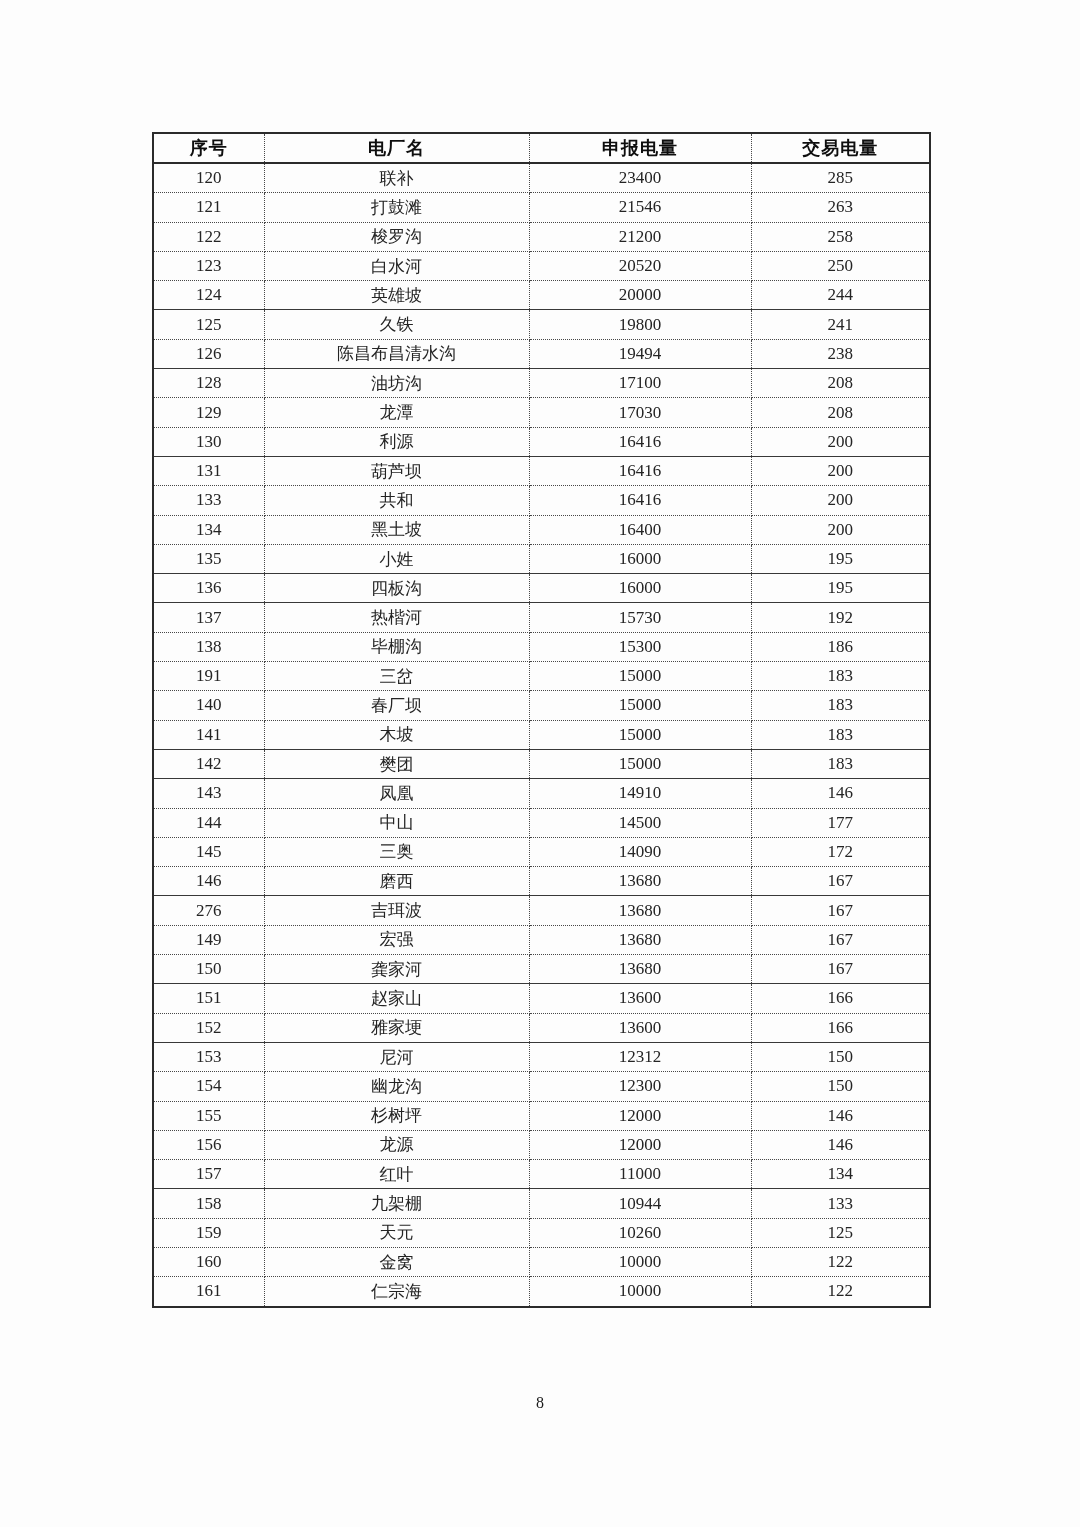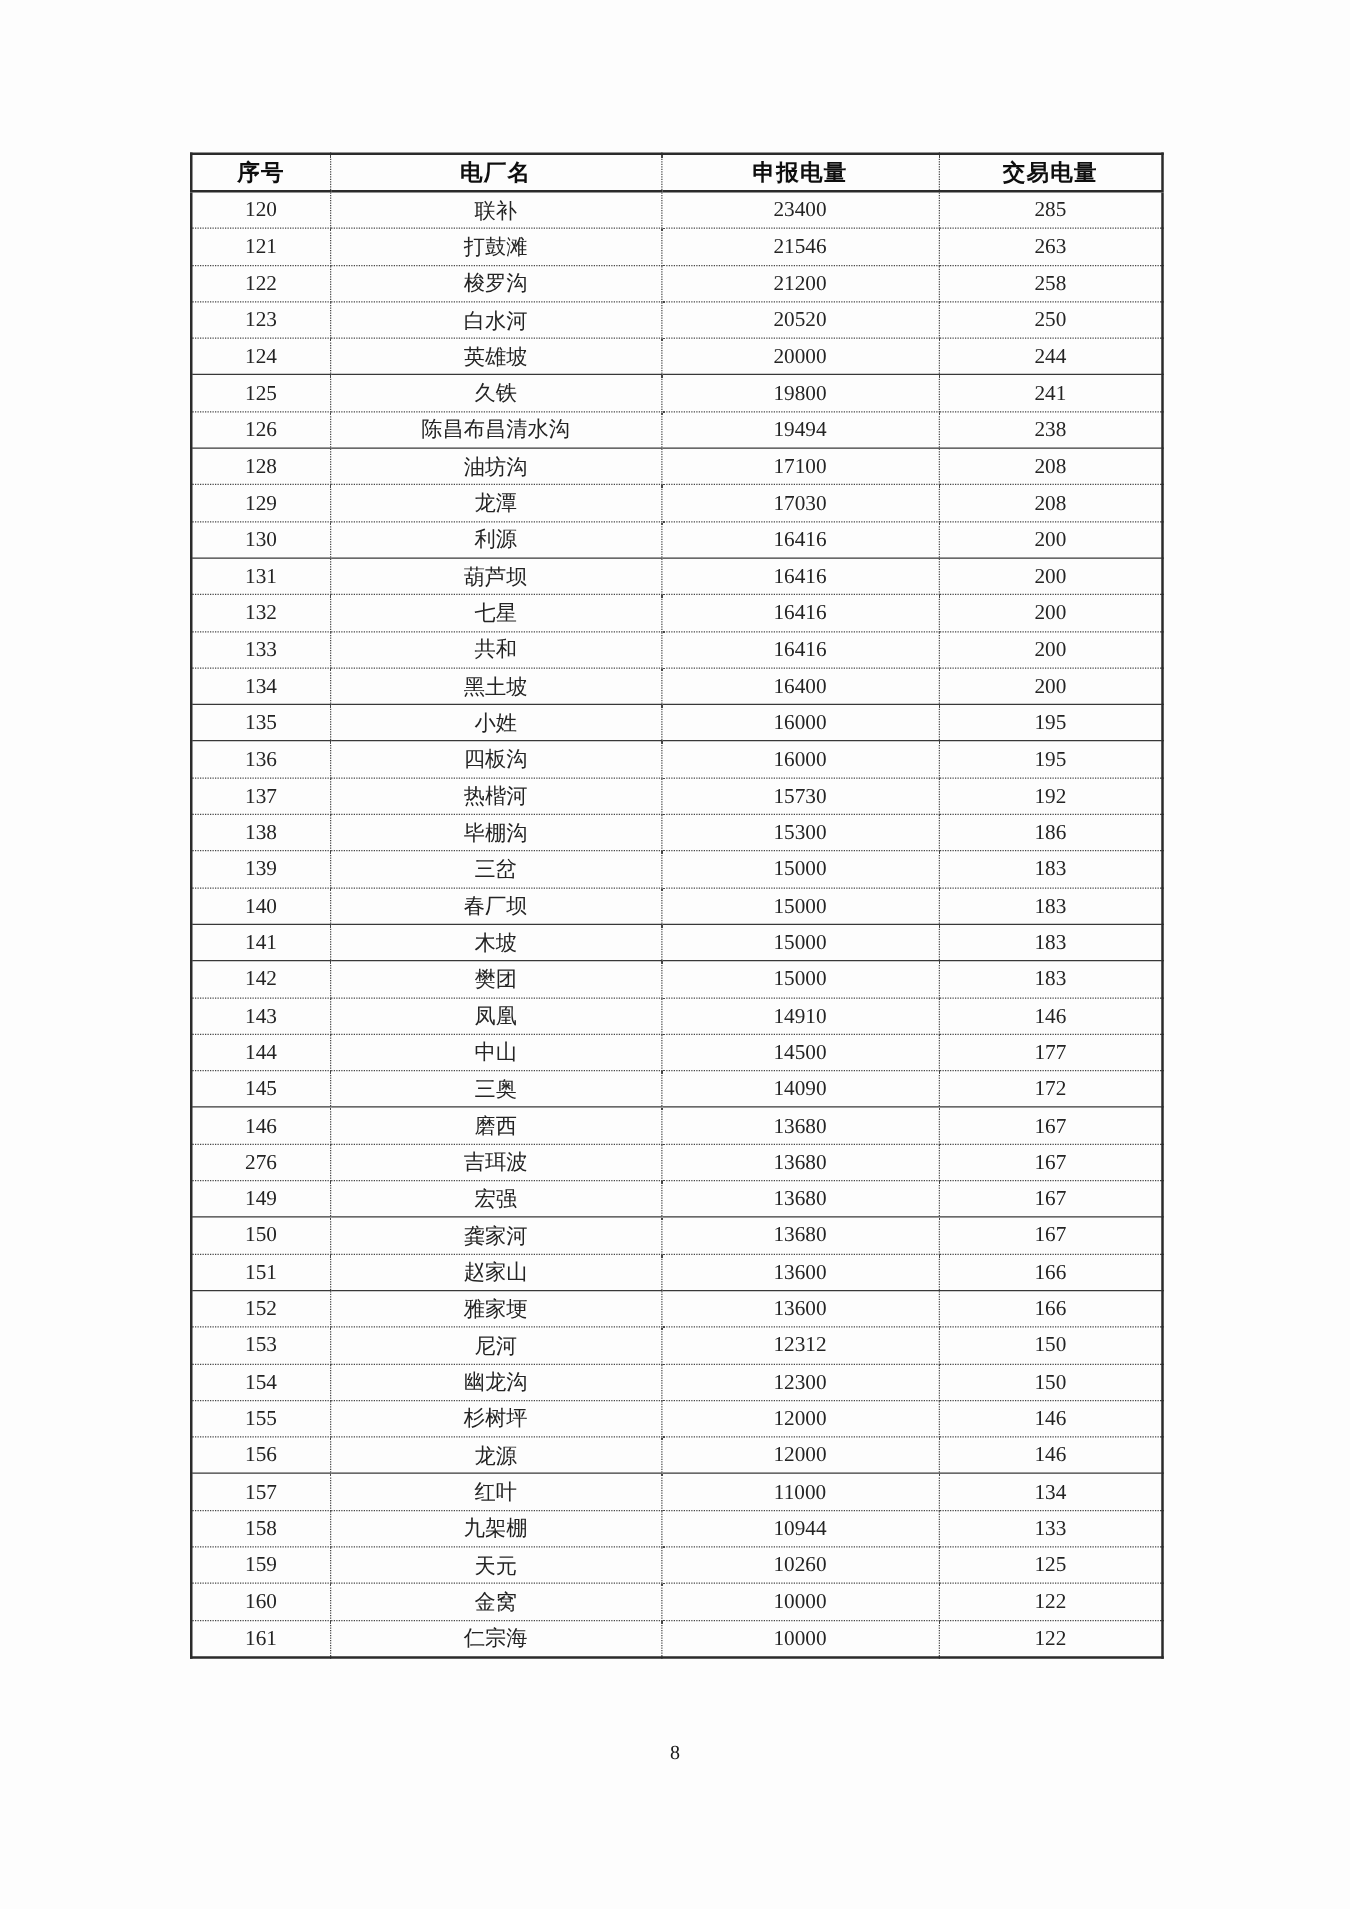--- a/index.html
+++ b/index.html
@@ -15,21 +15,21 @@
     color: #1d1d1d;
     background: #fdfdfd;
   }
   .page {
     position: absolute;
     inset: 0;
   }
   table.doc-table {
     position: absolute;
     left: 152px;
-    top: 122px;
+    top: 132px;
     width: 777px;
     border-collapse: collapse;
     table-layout: fixed;
     border: 2px solid #2b2b2b;
   }
   .doc-table col.c-serial   { width: 111px; }
   .doc-table col.c-name     { width: 265px; }
   .doc-table col.c-declared { width: 222px; }
   .doc-table col.c-traded   { width: 179px; }
 
@@ -151,26 +151,20 @@
           <td>16416</td>
           <td>200</td>
         </tr>
         <tr>
           <td>131</td>
           <td>葫芦坝</td>
           <td>16416</td>
           <td>200</td>
         </tr>
         <tr>
-          <td>132</td>
-          <td>七星</td>
-          <td>16416</td>
-          <td>200</td>
-        </tr>
-        <tr>
           <td>133</td>
           <td>共和</td>
           <td>16416</td>
           <td>200</td>
         </tr>
         <tr>
           <td>134</td>
           <td>黑土坡</td>
           <td>16400</td>
           <td>200</td>
@@ -193,21 +187,21 @@
           <td>15730</td>
           <td>192</td>
         </tr>
         <tr>
           <td>138</td>
           <td>毕棚沟</td>
           <td>15300</td>
           <td>186</td>
         </tr>
         <tr>
-          <td>139</td>
+          <td>191</td>
           <td>三岔</td>
           <td>15000</td>
           <td>183</td>
         </tr>
         <tr>
           <td>140</td>
           <td>春厂坝</td>
           <td>15000</td>
           <td>183</td>
         </tr>

